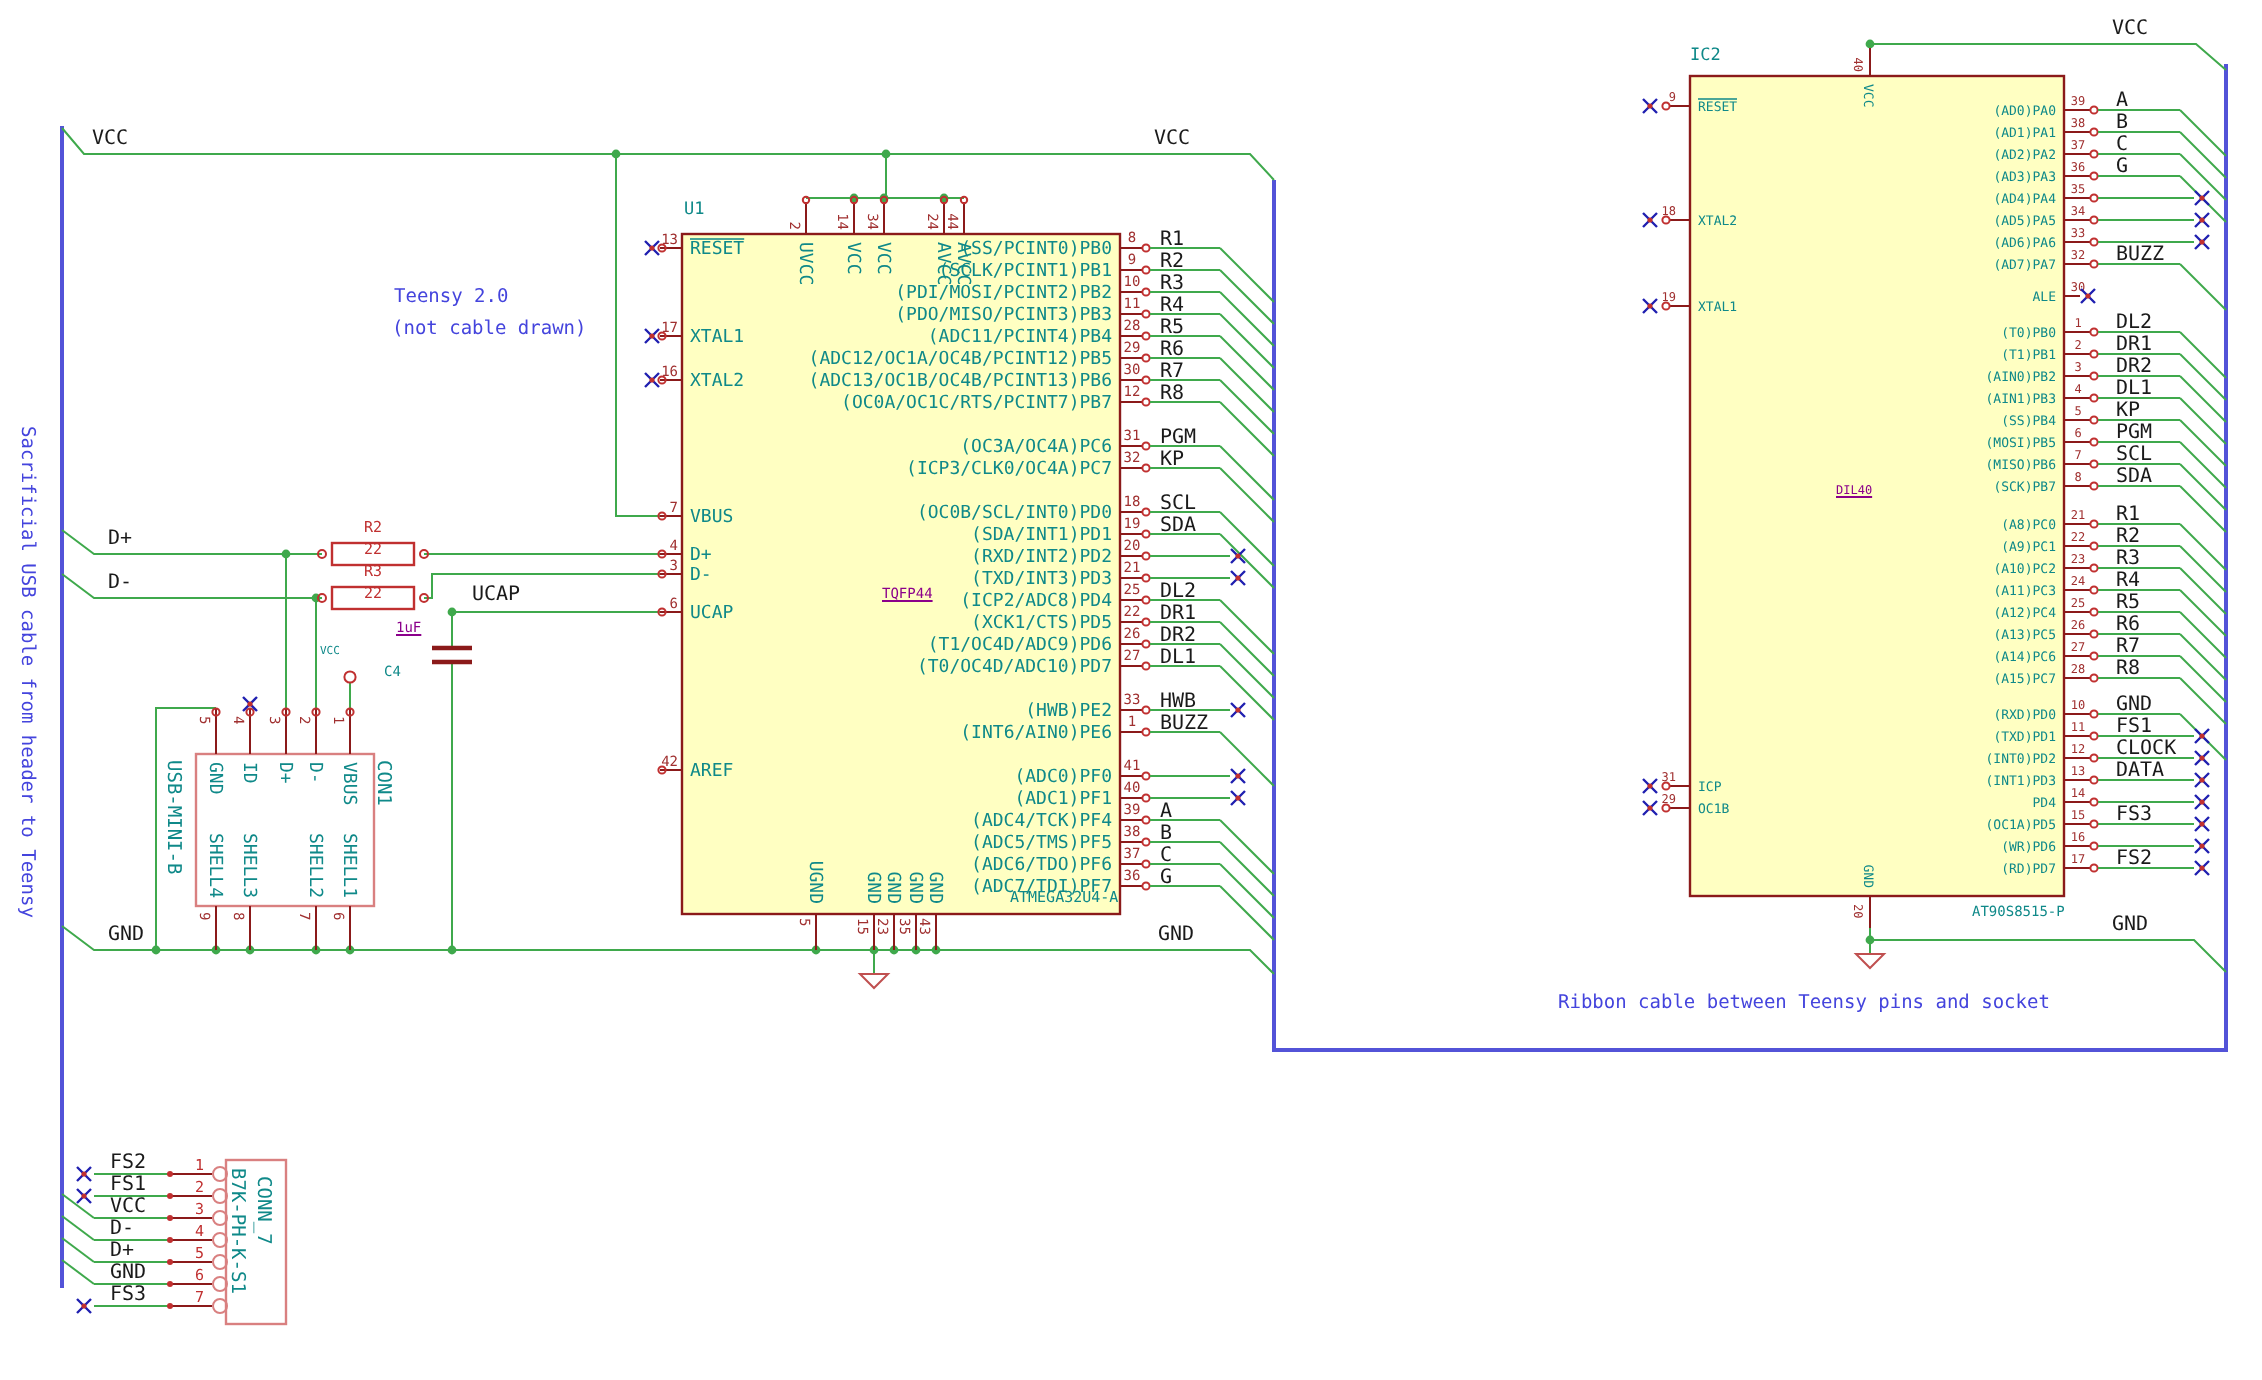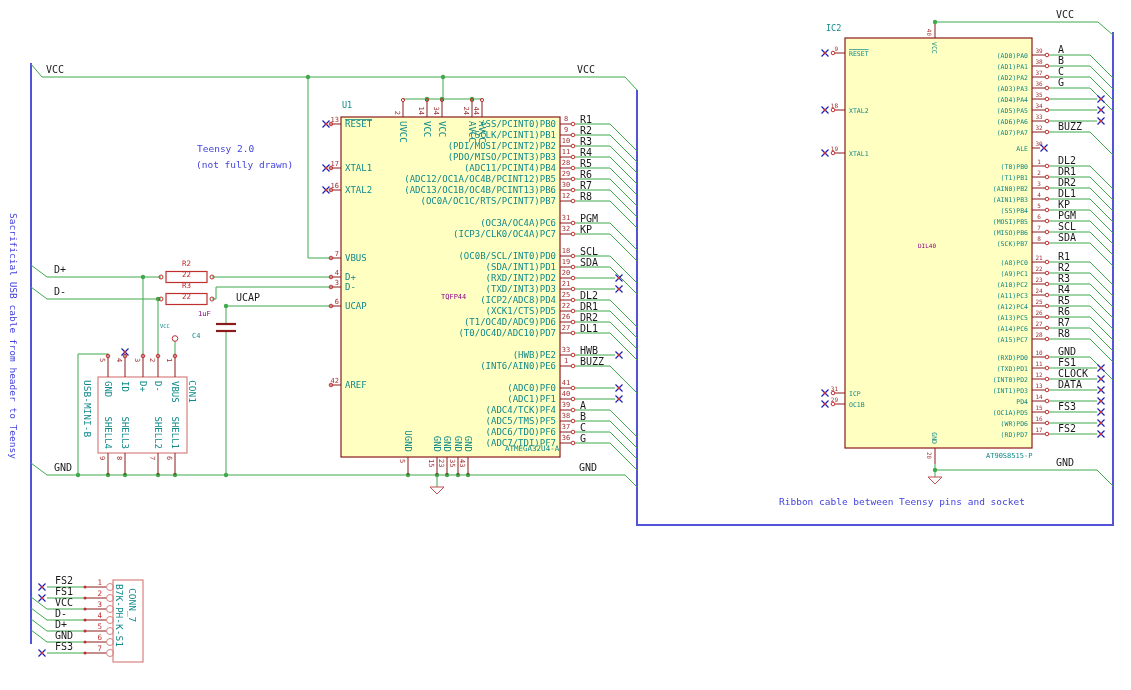--- a/index.html
+++ b/index.html
@@ -12,21 +12,21 @@
   .t-num   {font-size:7px;  fill:#a03030;}
   .t-num2  {font-size:6px;  fill:#a03030;}
   .t-name  {font-size:9px;  fill:#0f8989;}
   .t-name2 {font-size:6.5px;fill:#0f8989;}
   .t-vref  {font-size:9.5px;fill:#0f8989;}
   .t-res   {font-size:7.5px;fill:#c03030;}
   
   .lab{position:absolute;white-space:nowrap;font-size:10px;color:#1a1a1a;}
   .note{position:absolute;white-space:nowrap;font-size:9.5px;color:#4444dd;}
   .ref{position:absolute;white-space:nowrap;font-size:8px;color:#0f8989;}
-  .fp{position:absolute;white-space:nowrap;color:#8b008b;}
+  .fp{position:absolute;white-space:nowrap;color:#8b008b;text-decoration:underline;}
   .resfield{position:absolute;width:41px;text-align:center;font-size:7.5px;color:#c03030;}
   .capfield{position:absolute;text-align:left;font-size:7.5px;}
   .vert{writing-mode:vertical-rl;}
 </style>
 </head>
 <body>
 
 <div id="canvas">
   <svg id="sch" width="1131" height="690">
       <path d="M31,63 V644" stroke="#5353d8" stroke-width="2" fill="none"></path>
@@ -714,27 +714,27 @@
   <div class="lab" style="left:54px;top:264px">D+</div>
   <div class="lab" style="left:54px;top:286px">D-</div>
   <div class="lab" style="left:236px;top:292px">UCAP</div>
   <div class="lab" style="left:1056px;top:9px">VCC</div>
   <div class="lab" style="left:1056px;top:457px">GND</div>
   <div class="capfield" style="left:160px;top:323px;width:12px;font-size:5.5px;color:#0f8989;text-align:left">VCC</div>
 
   <div class="ref" style="left:342px;top:100px;font-size:8.5px">U1</div>
   <div class="ref" style="left:505px;top:444px;font-size:7.5px">ATMEGA32U4-A</div>
   <div class="fp" style="left:441px;top:293px;font-size:7px">TQFP44</div>
-  <div class="ref" style="left:826px;top:23px;font-size:8.5px">IC2</div>
+  <div class="ref" style="left:845px;top:23px;font-size:8.5px">IC2</div>
   <div class="ref" style="left:986px;top:452px;font-size:7px">AT90S8515-P</div>
   <div class="fp" style="left:918px;top:242px;font-size:6px">DIL40</div>
   <div class="resfield" style="left:166px;top:259px">R2</div>
   <div class="resfield" style="left:166px;top:270px">22</div>
   <div class="resfield" style="left:166px;top:281px">R3</div>
   <div class="resfield" style="left:166px;top:292px">22</div>
   <div class="capfield fp" style="left:198px;top:310px;width:26px;font-size:7px">1uF</div>
   <div class="capfield" style="left:192px;top:332px;width:22px;font-size:7px;color:#0f8989">C4</div>
 
   <div class="note" style="left:197px;top:143px">Teensy 2.0</div>
-  <div class="note" style="left:196px;top:159px">(not fully drawn)</div>
+  <div class="note" style="left:196px;top:159px">(not cable drawn)</div>
   <div class="note" style="left:779px;top:496px">Ribbon cable between Teensy pins and socket</div>
   <div class="note vert" style="left:8px;top:213px">Sacrificial USB cable from header to Teensy</div>
 </div>
 
 </body></html>

